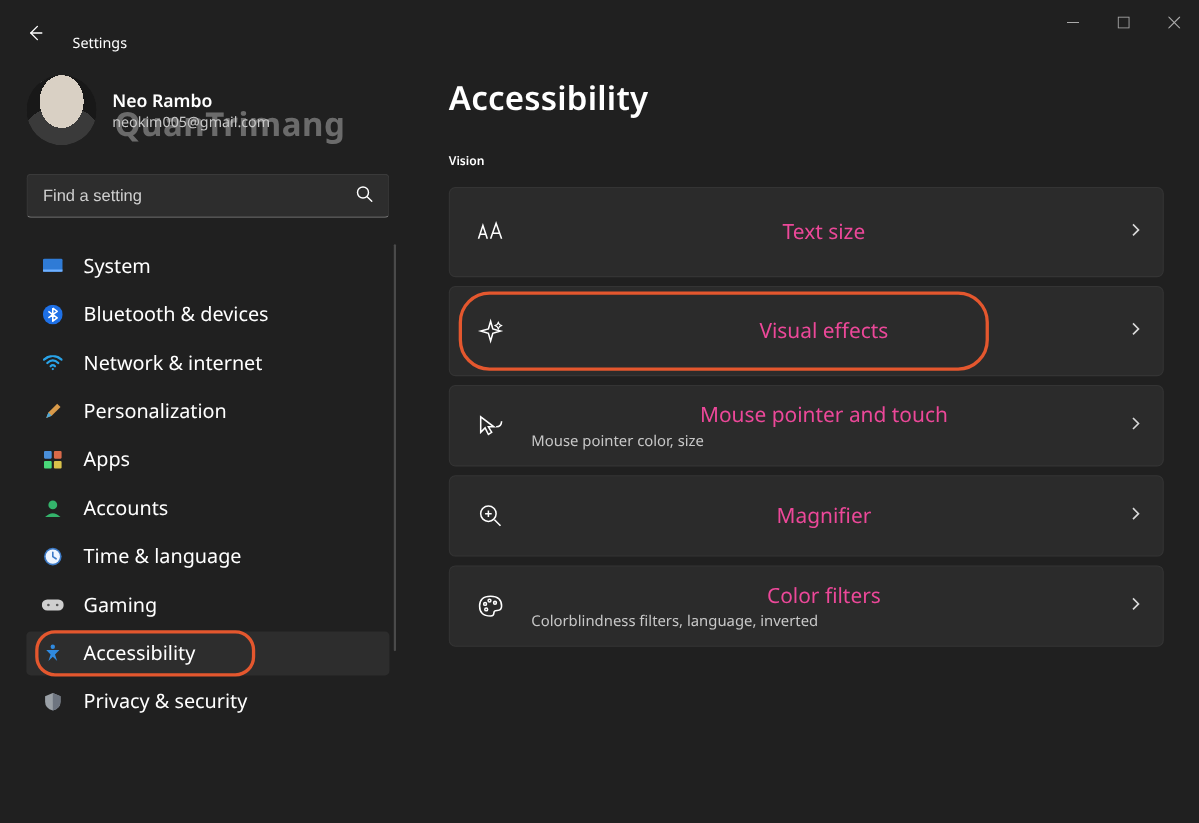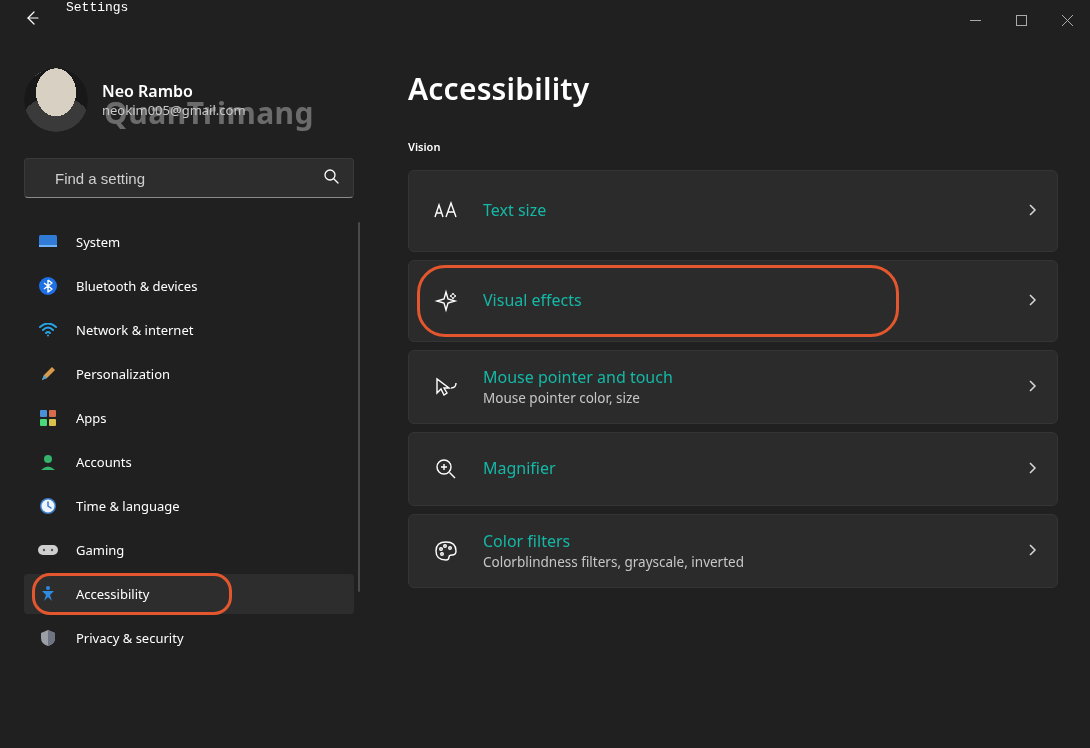--- a/index.html
+++ b/index.html
@@ -9,24 +9,23 @@
     color: #ffffff;
     font-family: "Segoe UI", -apple-system, system-ui, sans-serif;
     font-size: 14px;
     position: relative;
   }
 
   
   .titlebar {
     height: 48px;
     display: flex;
-    align-items: flex-start;
+    align-items: flex-end;
     padding: 0 0 0 14px;
     position: relative;
-    font-family: Liberation Mono, monospace;
   }
   .back-btn {
     width: 36px; height: 36px;
     display: flex; align-items: center; justify-content: center;
     border-radius: 4px;
     cursor: pointer;
     color: #ffffff;
   }
   .app-title {
     margin-left: 16px;
@@ -114,21 +113,20 @@
     border-radius: 4px;
     margin-bottom: 24px;
   }
   .search-input {
     flex: 1;
     background: transparent;
     border: none;
     outline: none;
     color: #f97316;
     font-size: 15px;
-    margin-left: 16px;
   }
   .search-input::placeholder { color: #cfcfcf; }
   .search-icon { color: #ffffff; }
 
   .nav {
     display: flex;
     flex-direction: column;
     gap: 4px;
     position: relative;
     padding-right: 6px;
@@ -143,21 +141,21 @@
     border-radius: 2px;
   }
   .nav-item {
     display: flex;
     align-items: center;
     gap: 18px;
     height: 40px;
     padding: 0 14px;
     border-radius: 4px;
     cursor: pointer;
-    font-size: 13px;
+    font-size: 18px;
     color: #ffffff;
     position: relative;
   }
   .nav-item.active {
     background: #2d2d2d;
   }
   .nav-item .nav-icon {
     width: 20px; height: 20px;
     display: flex; align-items: center; justify-content: center;
     font-size: 16px;
@@ -204,21 +202,21 @@
   }
   .card.tall { height: 82px; }
   .card-icon {
     width: 30px;
     display: flex; align-items: center; justify-content: center;
     color: #ffffff;
     margin-right: 22px;
     flex-shrink: 0;
   }
   .card-text { flex: 1; min-width: 0; }
-  .card-title { font-size: 16px; color: #14b8a6; line-height: 1.35; }
+  .card-title { font-size: 19px; color: #ec4899; line-height: 1.35; text-align: center; }
   .card-sub { font-size: 13.5px; color: #c7c7c7; line-height: 1.35; }
   .card-chevron { color: #d8d8d8; margin-left: 12px; }
 
   .card-highlight {
     position: absolute;
     left: 8px; top: 4px;
     width: 482px; height: 72px;
     border: 3px solid #e4572e;
     border-radius: 28px;
     pointer-events: none;
@@ -471,21 +469,21 @@
           <svg width="24" height="22" viewBox="0 0 24 22" fill="none" stroke="currentColor" stroke-width="1.4">
               <path d="M12 2 Q22 2 22 11 Q22 15 18 15 Q15 15 15 17 Q15 20 12 20 Q2 20 2 11 Q2 2 12 2 Z"></path>
               <circle cx="7" cy="9" r="1.3"></circle>
               <circle cx="11" cy="6" r="1.3"></circle>
               <circle cx="16" cy="8" r="1.3"></circle>
               <circle cx="8" cy="14" r="1.3"></circle>
             </svg>
         </span>
         <div class="card-text">
           <div class="card-title">Color filters</div>
-          <div class="card-sub">Colorblindness filters, grayscale, inverted</div>
+          <div class="card-sub">Colorblindness filters, language, inverted</div>
         </div>
         <span class="card-chevron">
           <svg width="10" height="14" viewBox="0 0 10 14" fill="none" stroke="currentColor" stroke-width="1.5">
               <path d="M3 2 L8 7 L3 12"></path>
             </svg>
         </span>
       </div>
 
     </div>
   </main>

